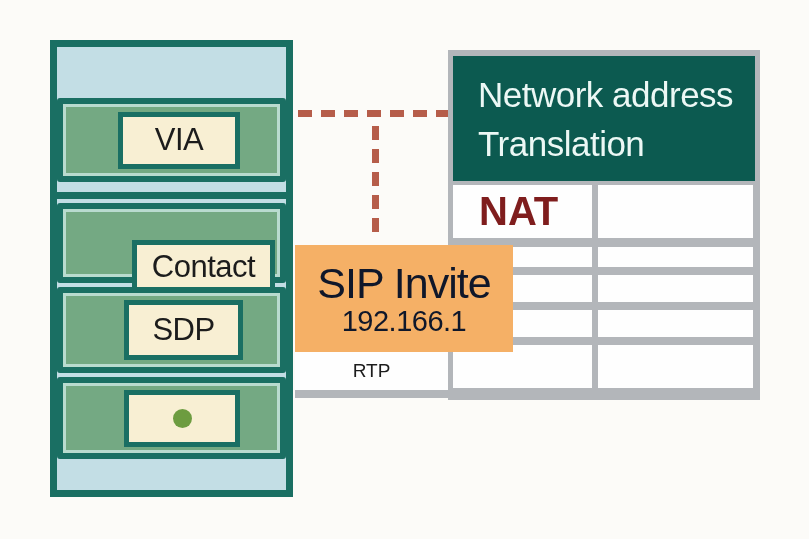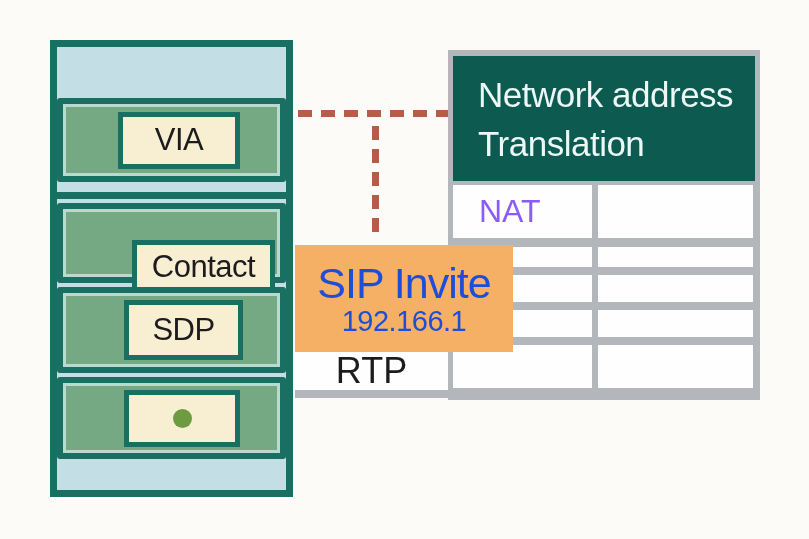--- a/index.html
+++ b/index.html
@@ -65,43 +65,43 @@
   }
   .nat-header{
     position:absolute; left:5px; top:6px; width:302px; height:125px;
     box-sizing:border-box; background:var(--teal-header);
     color:var(--header-text); font-size:35px; line-height:49px;
     display:flex; align-items:center; padding-left:25px; padding-right:4px;
     letter-spacing:-.5px;
   }
   .cell{
     position:absolute; background:#fefefe;
-    display:flex; align-items:center; font-size:32px; color:#8b5cf6;
+    display:flex; align-items:center; font-size:40px; color:#7f1d1d;font-weight:bold;
   }
   .cell.colL{left:5px; width:139px; justify-content:flex-start; padding-left:26px; box-sizing:border-box;}
   .cell.colR{left:150px; width:155px;}
   .r1{top:135px; height:53px;}
   .r2{top:197px; height:20px;}
   .r3{top:225px; height:27px;}
   .r4{top:260px; height:27px;}
   .r5{top:295px; height:43px;}
   
   .rtp-cell{
     position:absolute; left:295px; top:352px; width:153px; height:46px;
     box-sizing:border-box; background:#fefefe;
     border-bottom:8px solid var(--table-gray);
     display:flex; align-items:center; justify-content:center;
-    font-size:36px; color:var(--dark-text);
+    font-size:19px; color:var(--dark-text);
   }
   
   .sip-box{
     position:absolute; left:295px; top:245px; width:218px; height:107px;
     background:var(--orange);
     display:flex; flex-direction:column; align-items:center; justify-content:center;
-    color:#1d4ed8;
+    color:#0f172a;
   }
   .sip-title{font-size:43px; line-height:46px; letter-spacing:-1px;}
   .sip-addr{font-size:29px; line-height:31px; letter-spacing:-.5px;}
 </style>
 </head>
 <body>
 
 <div class="stage">
 
   <div class="packet">

